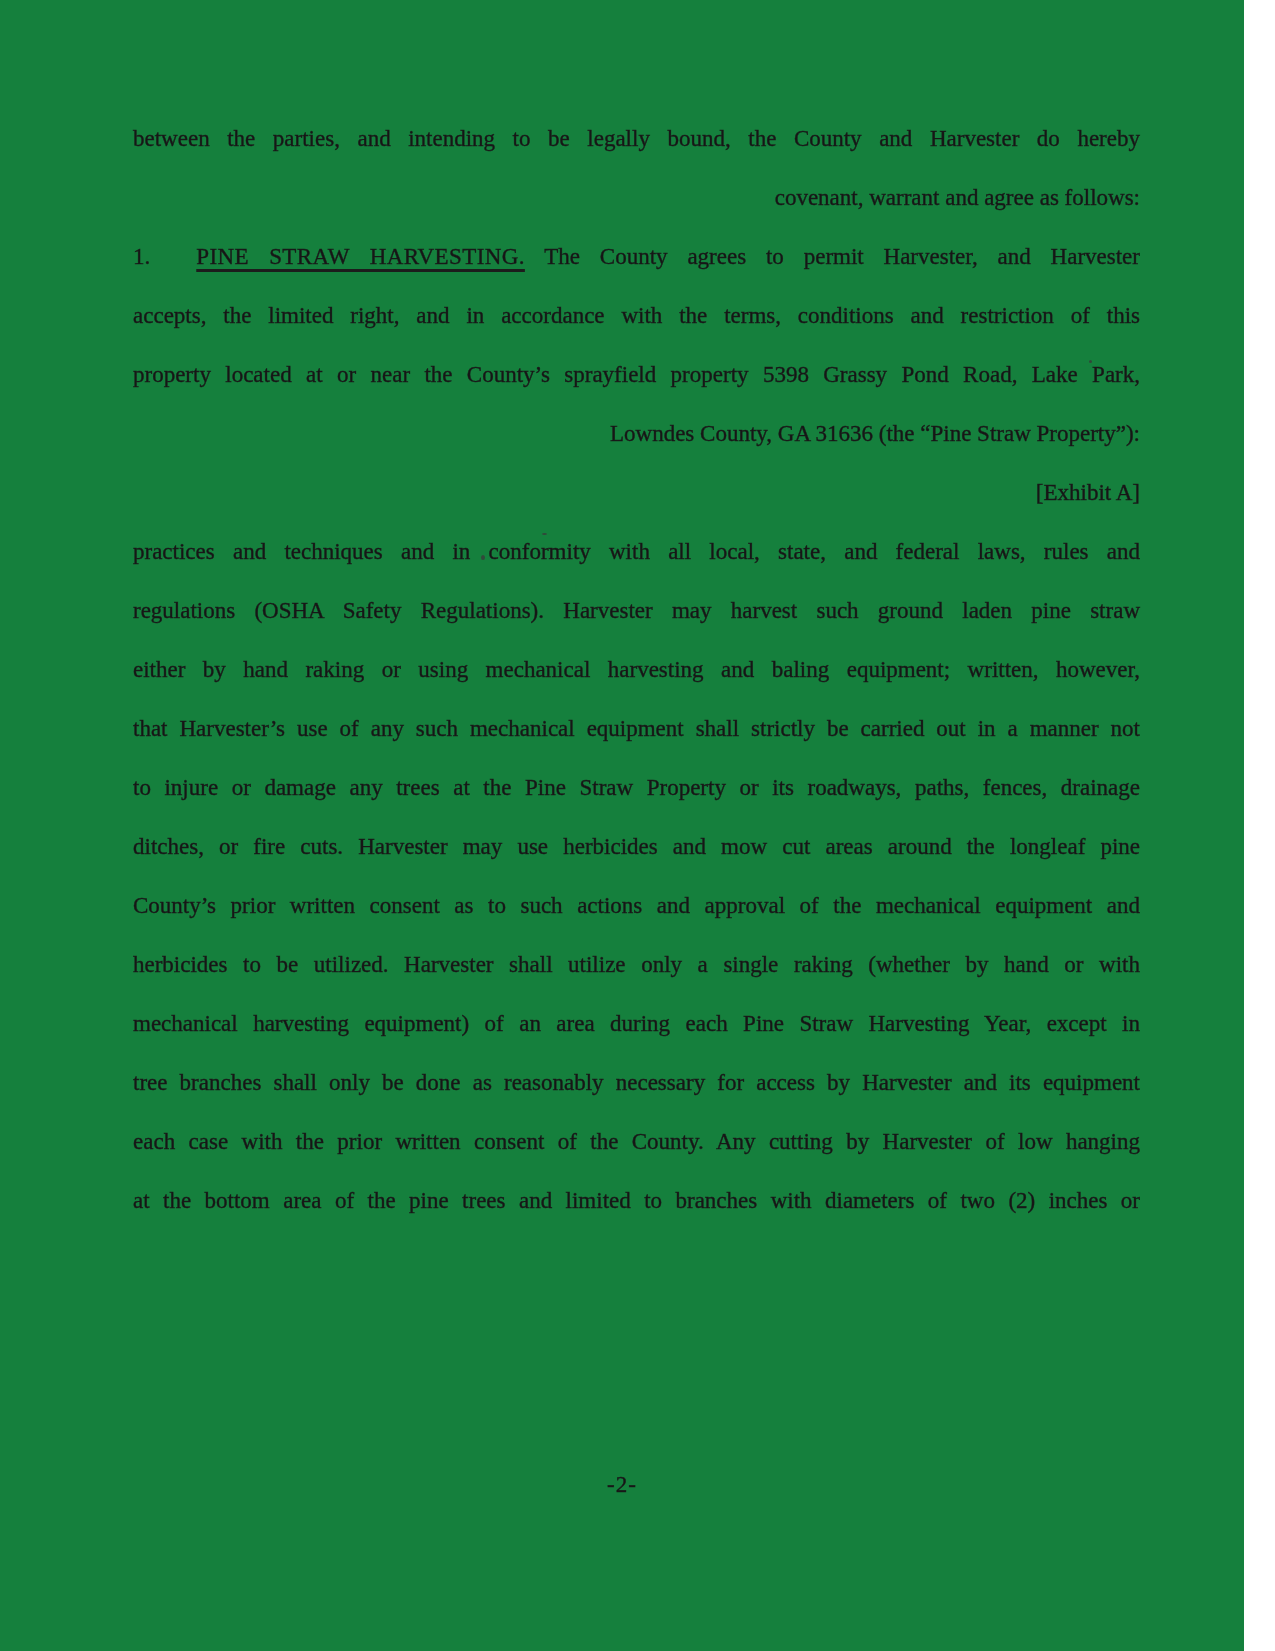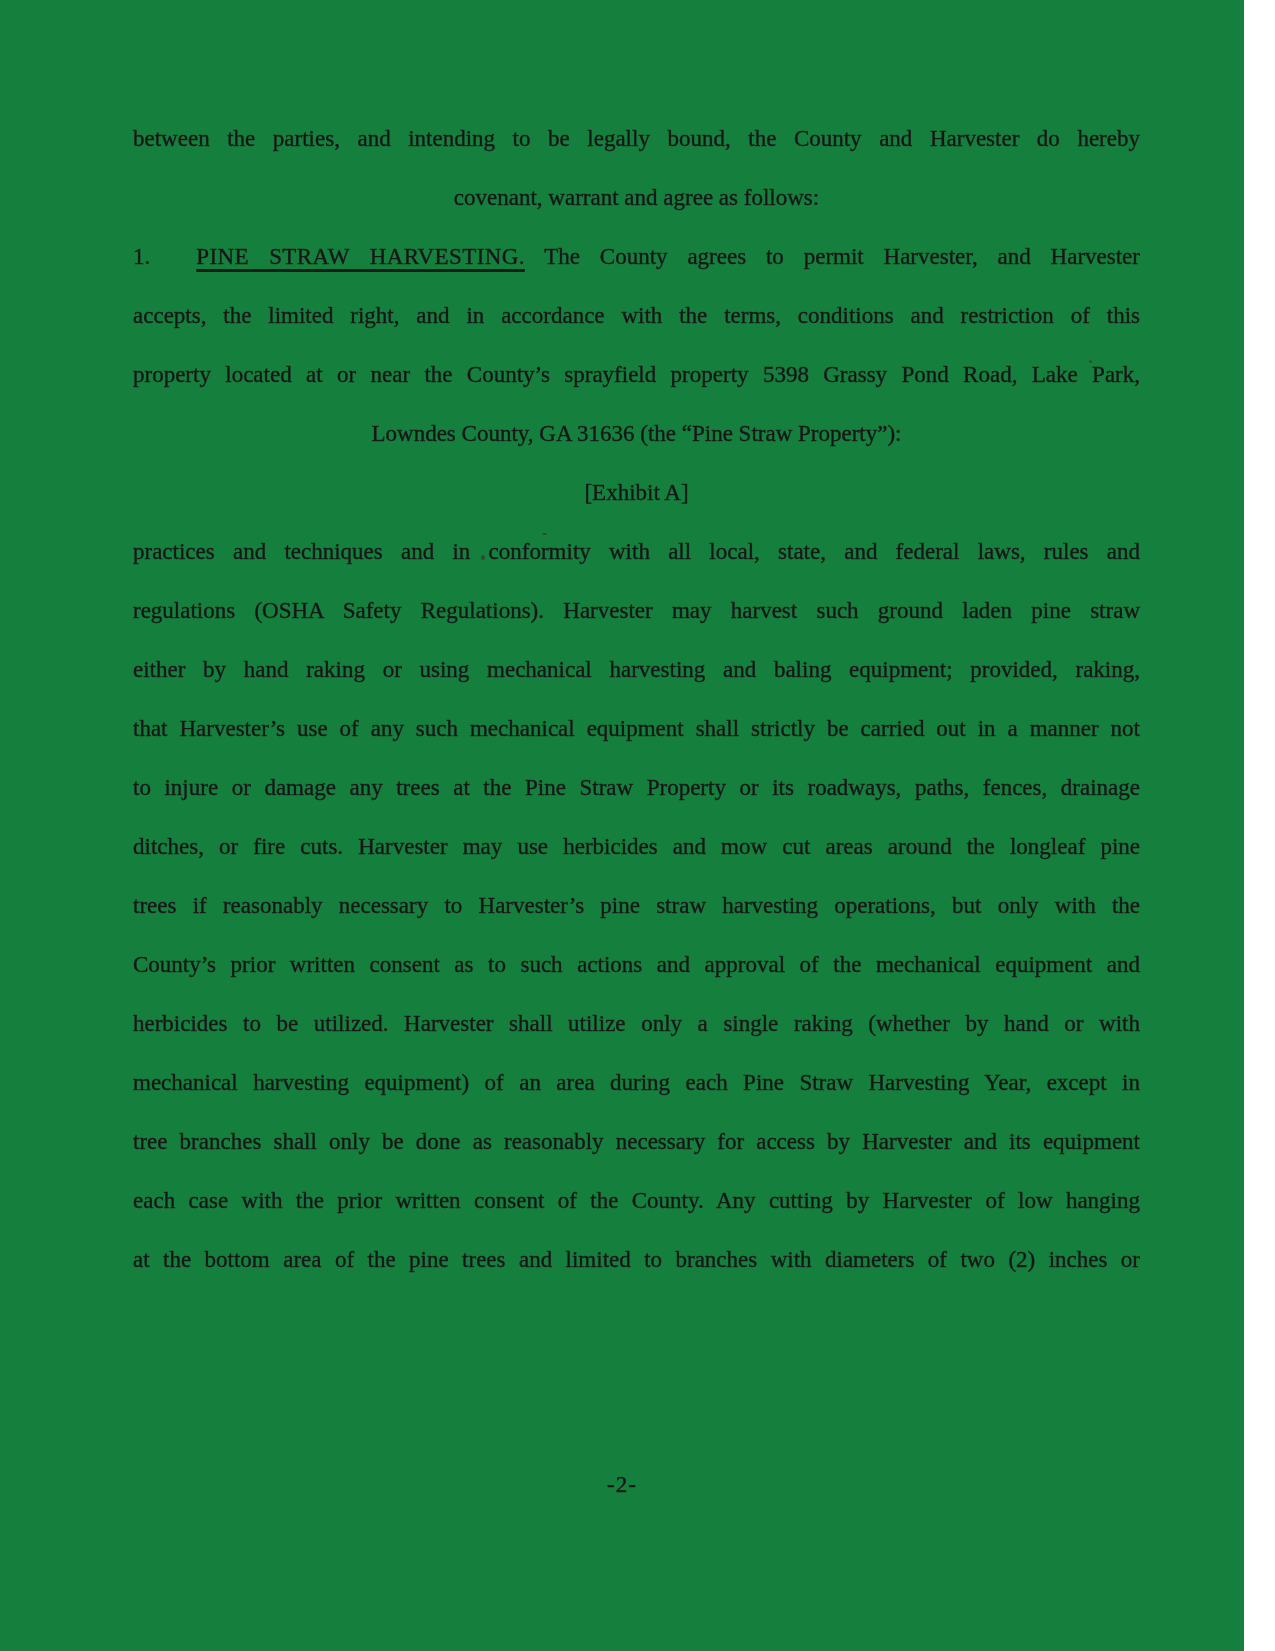--- a/index.html
+++ b/index.html
@@ -20,21 +20,21 @@
   .text-column {
     position: absolute;
     left: 133px;
     top: 109px;
     width: 1007px;
     font-size: 23px;
   }
   .line {
     height: 59px;
     line-height: 59px;
-    text-align: center;
+    text-align: right;
     white-space: normal;
   }
   .line.just {
     text-align: justify;
     text-align-last: justify;
   }
   .tab-spacer {
     display: inline-block;
     width: 46px;
     height: 1px;
@@ -68,25 +68,24 @@
   <div class="text-column">
       <div class="line just"><span>between the parties, and intending to be legally bound, the County and Harvester do hereby</span></div>
       <div class="line"><span>covenant, warrant and agree as follows:</span></div>
       <div class="line just"><span>1.</span><span class="tab-spacer"></span><span class="u">PINE STRAW HARVESTING.</span><span>  The County agrees to permit Harvester, and Harvester</span></div>
       <div class="line just"><span>accepts, the limited right, and in accordance with the terms, conditions and restriction of this</span></div>
       <div class="line just"><span>property located at or near the County’s sprayfield property 5398 Grassy Pond Road, Lake Park,</span></div>
       <div class="line"><span>Lowndes County, GA 31636 (the “Pine Straw Property”):</span></div>
       <div class="line"><span>[Exhibit A]</span></div>
       <div class="line just"><span>practices and techniques and in conformity with all local, state, and federal laws, rules and</span></div>
       <div class="line just"><span>regulations (OSHA Safety Regulations).  Harvester may harvest such ground laden pine straw</span></div>
-      <div class="line just"><span>either by hand raking or using mechanical harvesting and baling equipment; provided, raking,</span></div>
+      <div class="line just"><span>either by hand raking or using mechanical harvesting and baling equipment; written, however,</span></div>
       <div class="line just"><span>that Harvester’s use of any such mechanical equipment shall strictly be carried out in a manner not</span></div>
       <div class="line just"><span>to injure or damage any trees at the Pine Straw Property or its roadways, paths, fences, drainage</span></div>
       <div class="line just"><span>ditches, or fire cuts.  Harvester may use herbicides and mow cut areas around the longleaf pine</span></div>
-      <div class="line just"><span>trees if reasonably necessary to Harvester’s pine straw harvesting operations, but only with the</span></div>
       <div class="line just"><span>County’s prior written consent as to such actions and approval of the mechanical equipment and</span></div>
       <div class="line just"><span>herbicides to be utilized.  Harvester shall utilize only a single raking (whether by hand or with</span></div>
       <div class="line just"><span>mechanical harvesting equipment) of an area during each Pine Straw Harvesting Year, except in</span></div>
       <div class="line just"><span>tree branches shall only be done as reasonably necessary for access by Harvester and its equipment</span></div>
       <div class="line just"><span>each case with the prior written consent of the County.  Any cutting by Harvester of low hanging</span></div>
       <div class="line just"><span>at the bottom area of the pine trees and limited to branches with diameters of two (2) inches or</span></div>
     </div>
   <div class="page-number">-2-</div>
 <div class="speck" style="left: 542px; top: 533px; width: 5px; height: 2px;"></div>
     <div class="speck" style="left: 481px; top: 555px; width: 4px; height: 5px;"></div>

